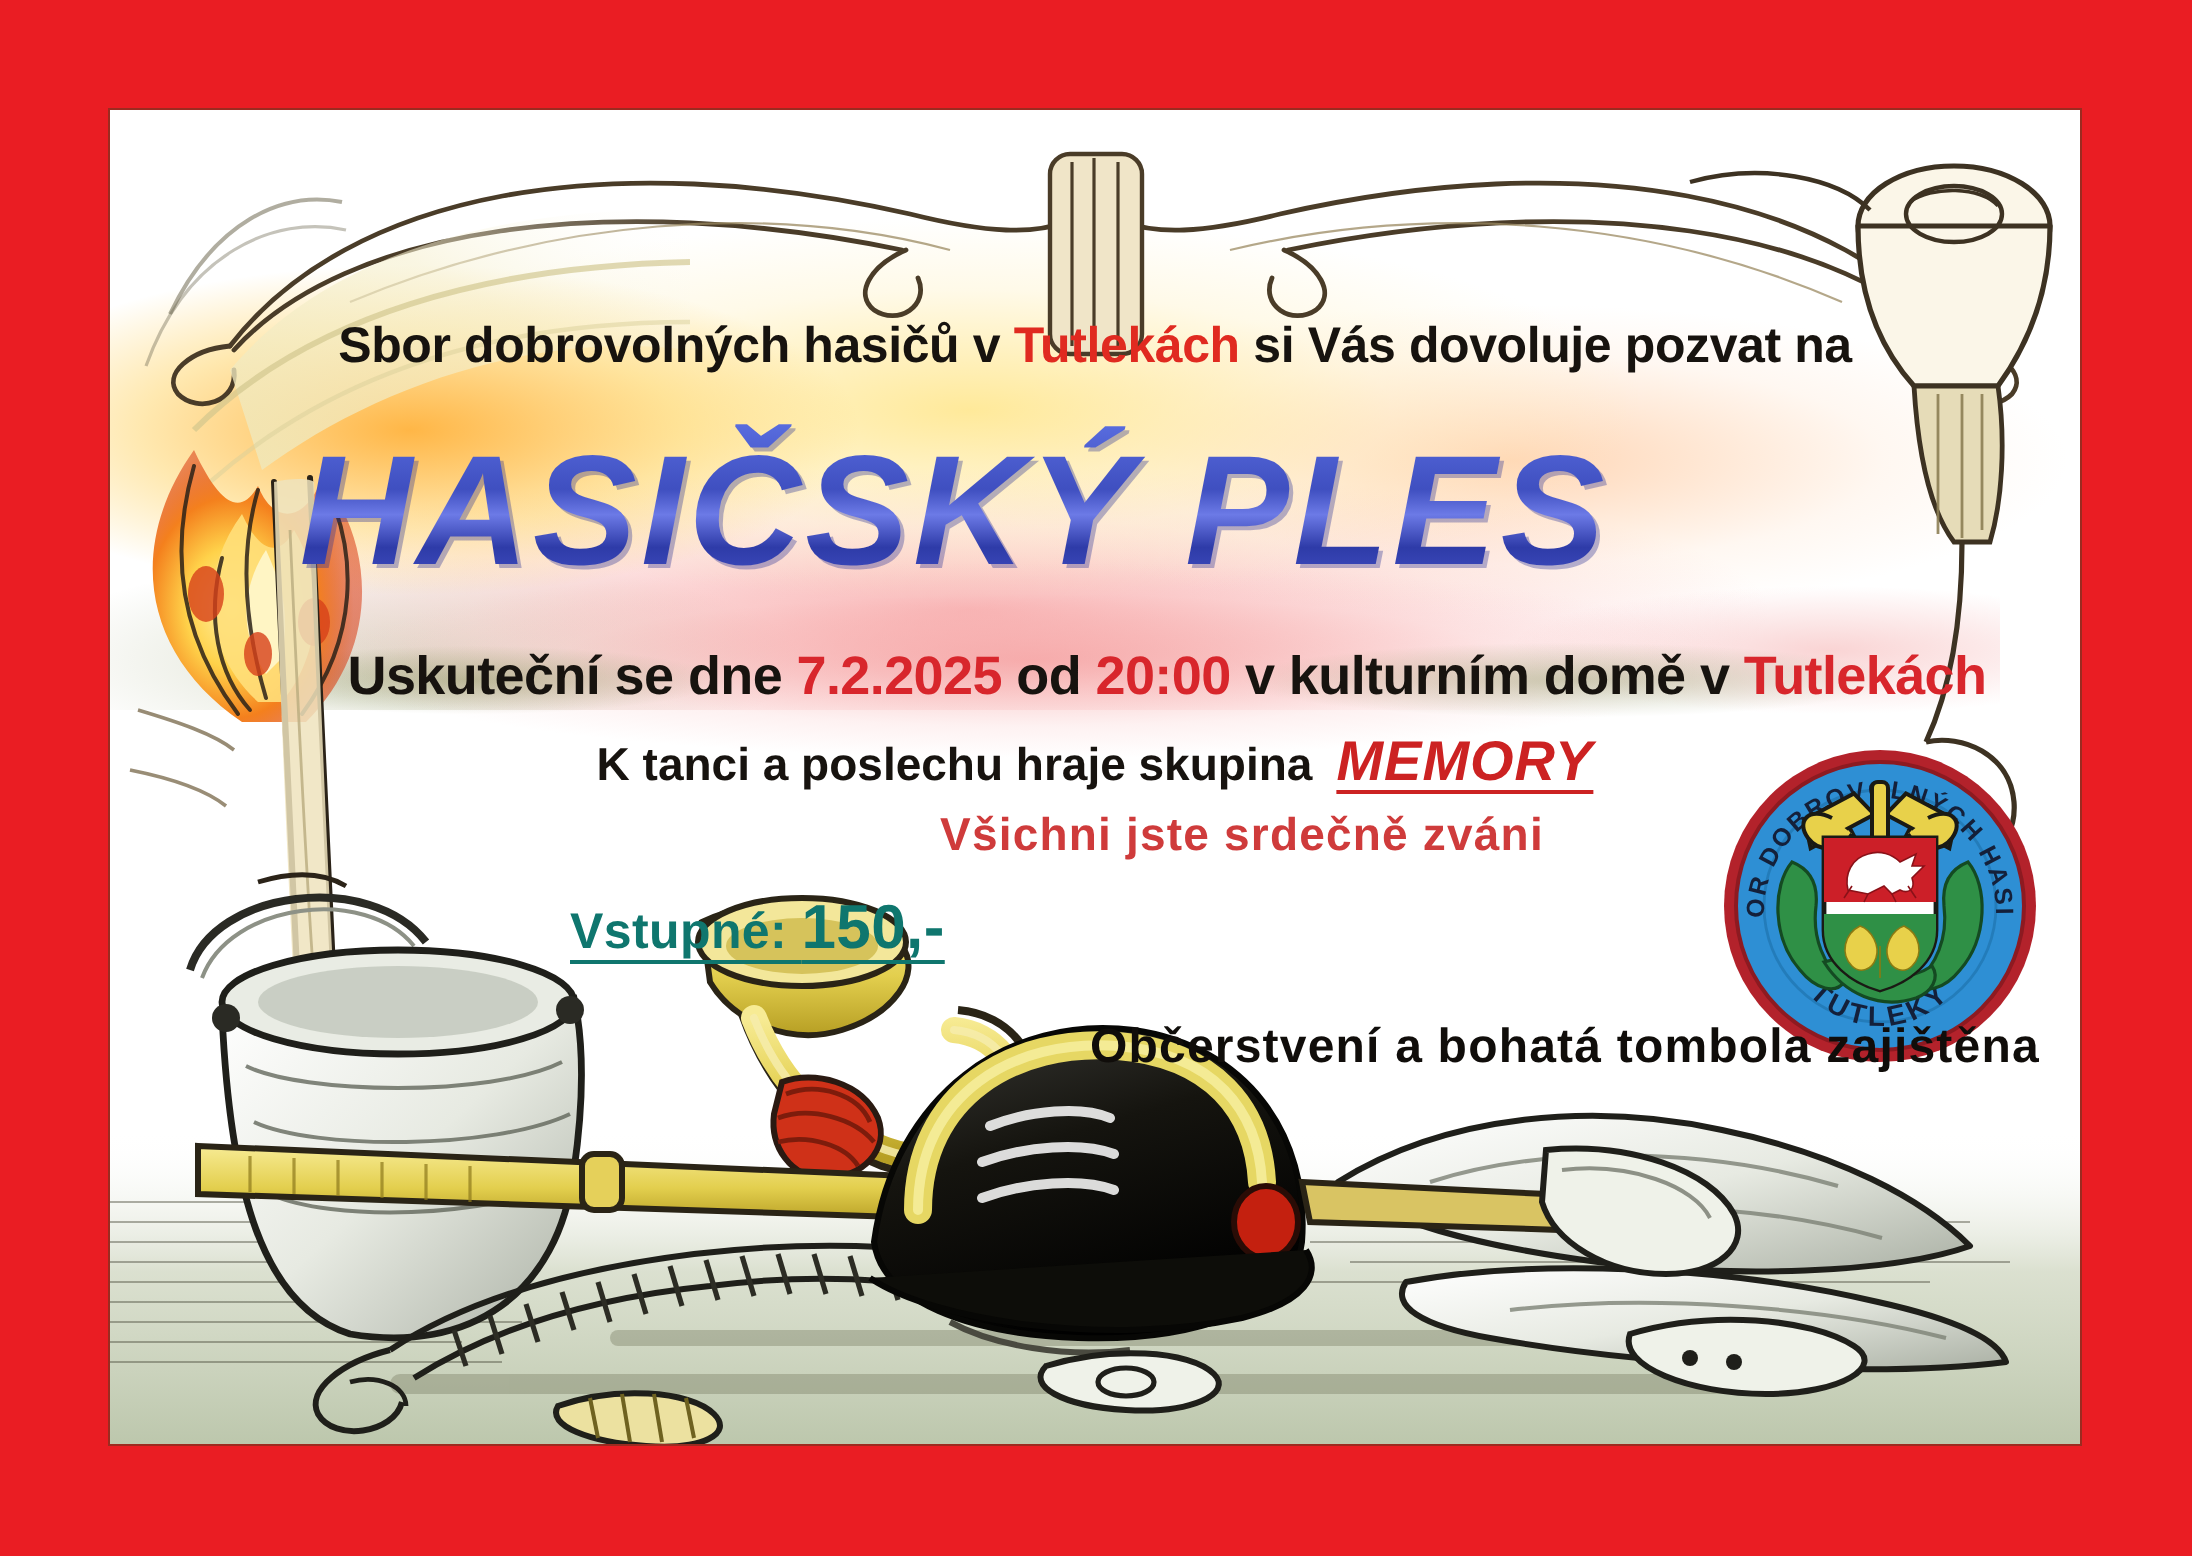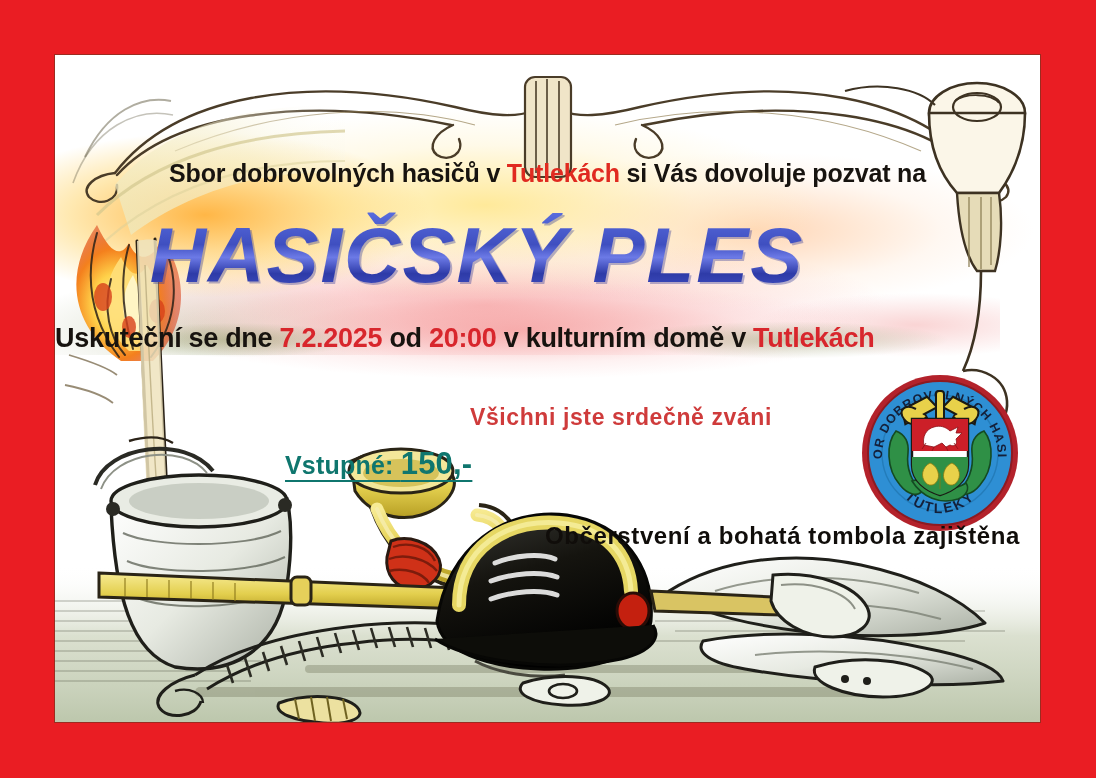--- a/index.html
+++ b/index.html
@@ -114,21 +114,21 @@
     background: linear-gradient(180deg,#5a6ee0 0%,#3f4fc0 38%,#6c7ae6 52%,#2e3ba8 70%,#4a59cf 100%);
     -webkit-background-clip: text;
     background-clip: text;
     -webkit-text-fill-color: transparent;
     text-shadow: 0 0 0 rgba(0,0,0,0);
     filter: drop-shadow(2px 2px 0px rgba(40,50,150,0.35));
   }
 
   
   #line-date {
-    left: 0; top: 268px; width: 1025px; text-align: left;
+    left: 16px; top: 268px; width: 1025px; text-align: center;
     font-size: 27px; font-weight: bold; color: #17130f;
     letter-spacing: -0.3px;
   }
   #line-date .hl-red { color: #d8262c; }
 
   
   #line-band {
     left: 0; top: 310px; width: 985px; text-align: center;
     font-size: 23px; font-weight: bold; color: #17130f;
   }
@@ -152,21 +152,20 @@
     text-decoration: underline; text-underline-offset: 6px;
     letter-spacing: 0.2px;
   }
   #line-price .price-amount { font-size: 31px; }
 
   
   #line-refresh {
     left: 490px; top: 455px;
     font-size: 24px; font-weight: bold; color: #100d0a;
     letter-spacing: 0.6px;
-    margin-top: 12px;
   }
 
   
   #emblem {
     position: absolute;
     left: 805px; top: 318px;
     width: 160px; height: 160px;
   }
 </style>
 </head>
@@ -516,20 +515,21 @@
     </svg>
 
     <div id="text-layer">
 
       <div class="tline" id="line-invite"><span>Sbor dobrovolných hasičů v </span><span class="hl-red">Tutlekách</span><span> si Vás dovoluje pozvat na</span></div>
 
       <div class="tline" id="line-title">HASIČSKÝ PLES</div>
 
       <div class="tline" id="line-date"><span>Uskuteční se dne </span><span class="hl-red">7.2.2025</span><span> od </span><span class="hl-red">20:00</span><span> v kulturním domě v </span><span class="hl-red">Tutlekách</span></div>
 
+      <div class="tline" id="line-band"><span>K tanci a poslechu hraje skupina</span><span class="band-name">MEMORY</span></div>
 
       <div class="tline" id="line-welcome">Všichni jste srdečně zváni</div>
 
       <div class="tline" id="line-price"><span>Vstupné: </span><span class="price-amount">150,-</span></div>
 
       <div class="tline" id="line-refresh">Občerstvení a bohatá tombola zajištěna</div>
 
     </div>
   </div>
 </div>

